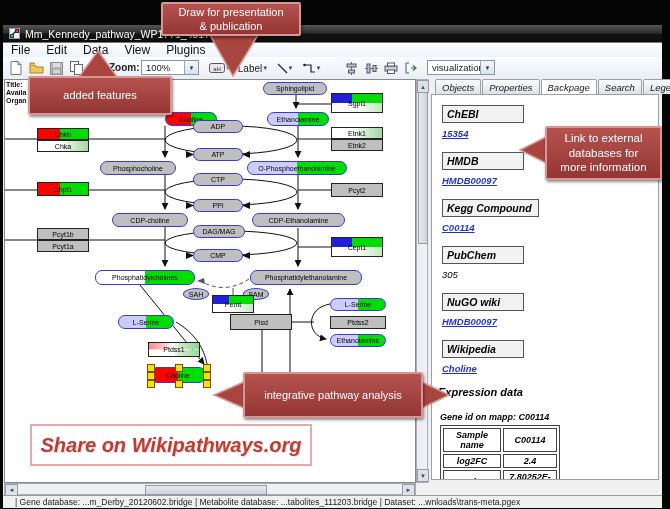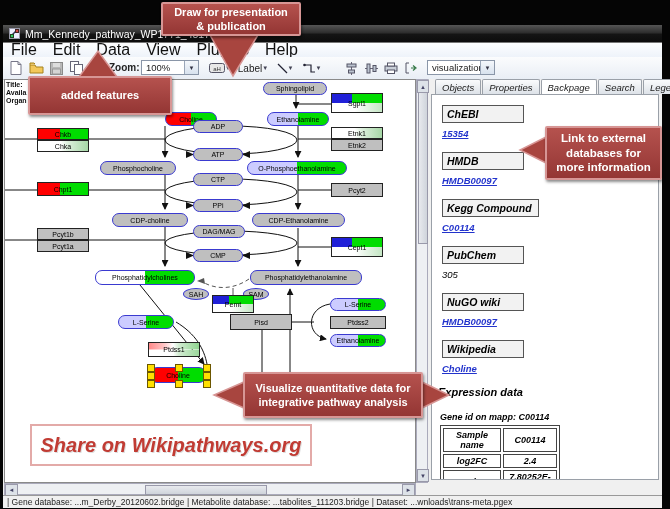--- a/index.html
+++ b/index.html
@@ -5,21 +5,21 @@
   html,body{margin:0;padding:0;background:#000;}
   #stage{position:relative;width:670px;height:509px;background:#050505;overflow:hidden;
          font-family:"Liberation Sans",sans-serif;}
   
   #titlebar{position:absolute;left:3px;top:25px;width:659px;height:17px;
     background:linear-gradient(180deg,#555 0%,#2e2e2e 45%,#141414 55%,#0c0c0c 100%);
     color:#fff;font-size:10.5px;display:flex;align-items:center;gap:5px;padding-left:6px;box-sizing:border-box;}
   #window{position:absolute;left:3px;top:42px;width:659px;height:459px;background:#f0f0f0;border-top:1px solid #777;}
   #menubar{position:absolute;left:0;top:0;width:100%;height:14px;
     background:linear-gradient(180deg,#fdfeff,#eef3fa);border-bottom:1px solid #cfd6df;
-    display:flex;align-items:center;font-size:16px;color:#111;}
+    display:flex;align-items:center;font-size:12px;color:#111;}
   .menu-item{padding:0 8px;cursor:default;}
   #toolbar{position:absolute;left:0;top:14px;width:100%;height:22px;
     background:linear-gradient(180deg,#fbfcfd,#e9eef5);border-bottom:1px solid #b8bec6;font-size:10px;color:#222;}
   .tb{position:absolute;top:3px;height:16px;display:flex;align-items:center;gap:4px;}
   .tbtn{width:16px;height:16px;display:flex;align-items:center;justify-content:center;}
   .combo{background:#fff;border:1px solid #8a96a8;height:15px;display:flex;align-items:center;
     font-size:9.5px;padding-left:4px;box-sizing:border-box;position:relative;}
   .combo .dd{position:absolute;right:0;top:0;width:13px;height:100%;
     background:linear-gradient(180deg,#f4f7fb,#d8e2ee);border-left:1px solid #9aa6b8;
     display:flex;align-items:center;justify-content:center;font-size:6px;color:#334;}
@@ -67,24 +67,24 @@
   .db-link{font-size:9.5px;font-weight:bold;color:#2233cc;text-decoration:underline;margin:5px 0 12px;display:block;}
   .db-plain{font-size:9.5px;color:#000;margin:5px 0 12px;display:block;}
   #expr-heading{font-size:11px;font-weight:bold;margin:4px 0 14px;margin-left:-4px;}
   #mapp-label{font-size:9px;font-weight:bold;margin:0 0 3px;margin-left:-2px;}
   #expr-table{border-collapse:separate;border-spacing:2px;border:1px solid #444;background:#fff;margin-left:-2px;}
   #expr-table td{border:1px solid #444;font-size:9px;font-weight:bold;text-align:center;padding:1px 3px;height:13px;box-sizing:border-box;}
   #expr-table td:first-child{width:58px;}
   #expr-table td:last-child{width:54px;}
   
   #statusbar{position:absolute;left:0;top:452px;width:100%;height:13px;background:#f0f0f0;border-top:1px solid #999;
-    font-size:8.5px;color:#222;display:flex;align-items:center;padding-left:4px;box-sizing:border-box;white-space:nowrap;overflow:hidden;}
+    font-size:8.5px;color:#222;display:flex;align-items:center;padding-left:12px;box-sizing:border-box;white-space:nowrap;overflow:hidden;}
   
   .callout{position:absolute;z-index:50;background:linear-gradient(180deg,#b5524e,#943634);
-    border:2px solid #d79695;color:#fff;font-weight:bold;text-align:center;
+    border:2px solid #d79695;color:#fff;font-weight:normal;text-align:center;
     display:flex;flex-direction:column;justify-content:center;box-sizing:border-box;border-radius:2px;
     box-shadow:1px 2px 3px rgba(0,0,0,.45);}
   .callout div{line-height:1.3;}
   svg.callout-arrow{position:absolute;z-index:49;overflow:visible;}
   #share-box{position:absolute;left:30px;top:424px;width:278px;height:38px;z-index:40;background:#fff;
     border:2px solid #e3aaa8;display:flex;align-items:center;justify-content:center;}
   #share-box span{font-size:20px;font-weight:bold;font-style:italic;color:#c13b33;
     text-shadow:1px 1px 0 #ddd;}
   
   #app-icon{width:11px;height:11px;flex:0 0 auto;}
@@ -371,20 +371,19 @@
   </svg>
   <div class="callout" style="left:28px;top:76px;width:144px;height:39px;font-size:11px;">
       <div>added features</div>
     </div>
   <div class="callout" style="left:545px;top:126px;width:117px;height:54px;font-size:11.5px;">
       <div>Link to external</div>
       <div>databases for</div>
       <div>more information</div>
     </div>
   <div class="callout" style="left:243px;top:372px;width:180px;height:46px;font-size:11px;">
-      <div>Visualize quantitative data for</div>
       <div>integrative pathway analysis</div>
     </div>
   <div id="share-box">
     <span>Share on Wikipathways.org</span>
   </div>
 
 </div>
 
 </body></html>

